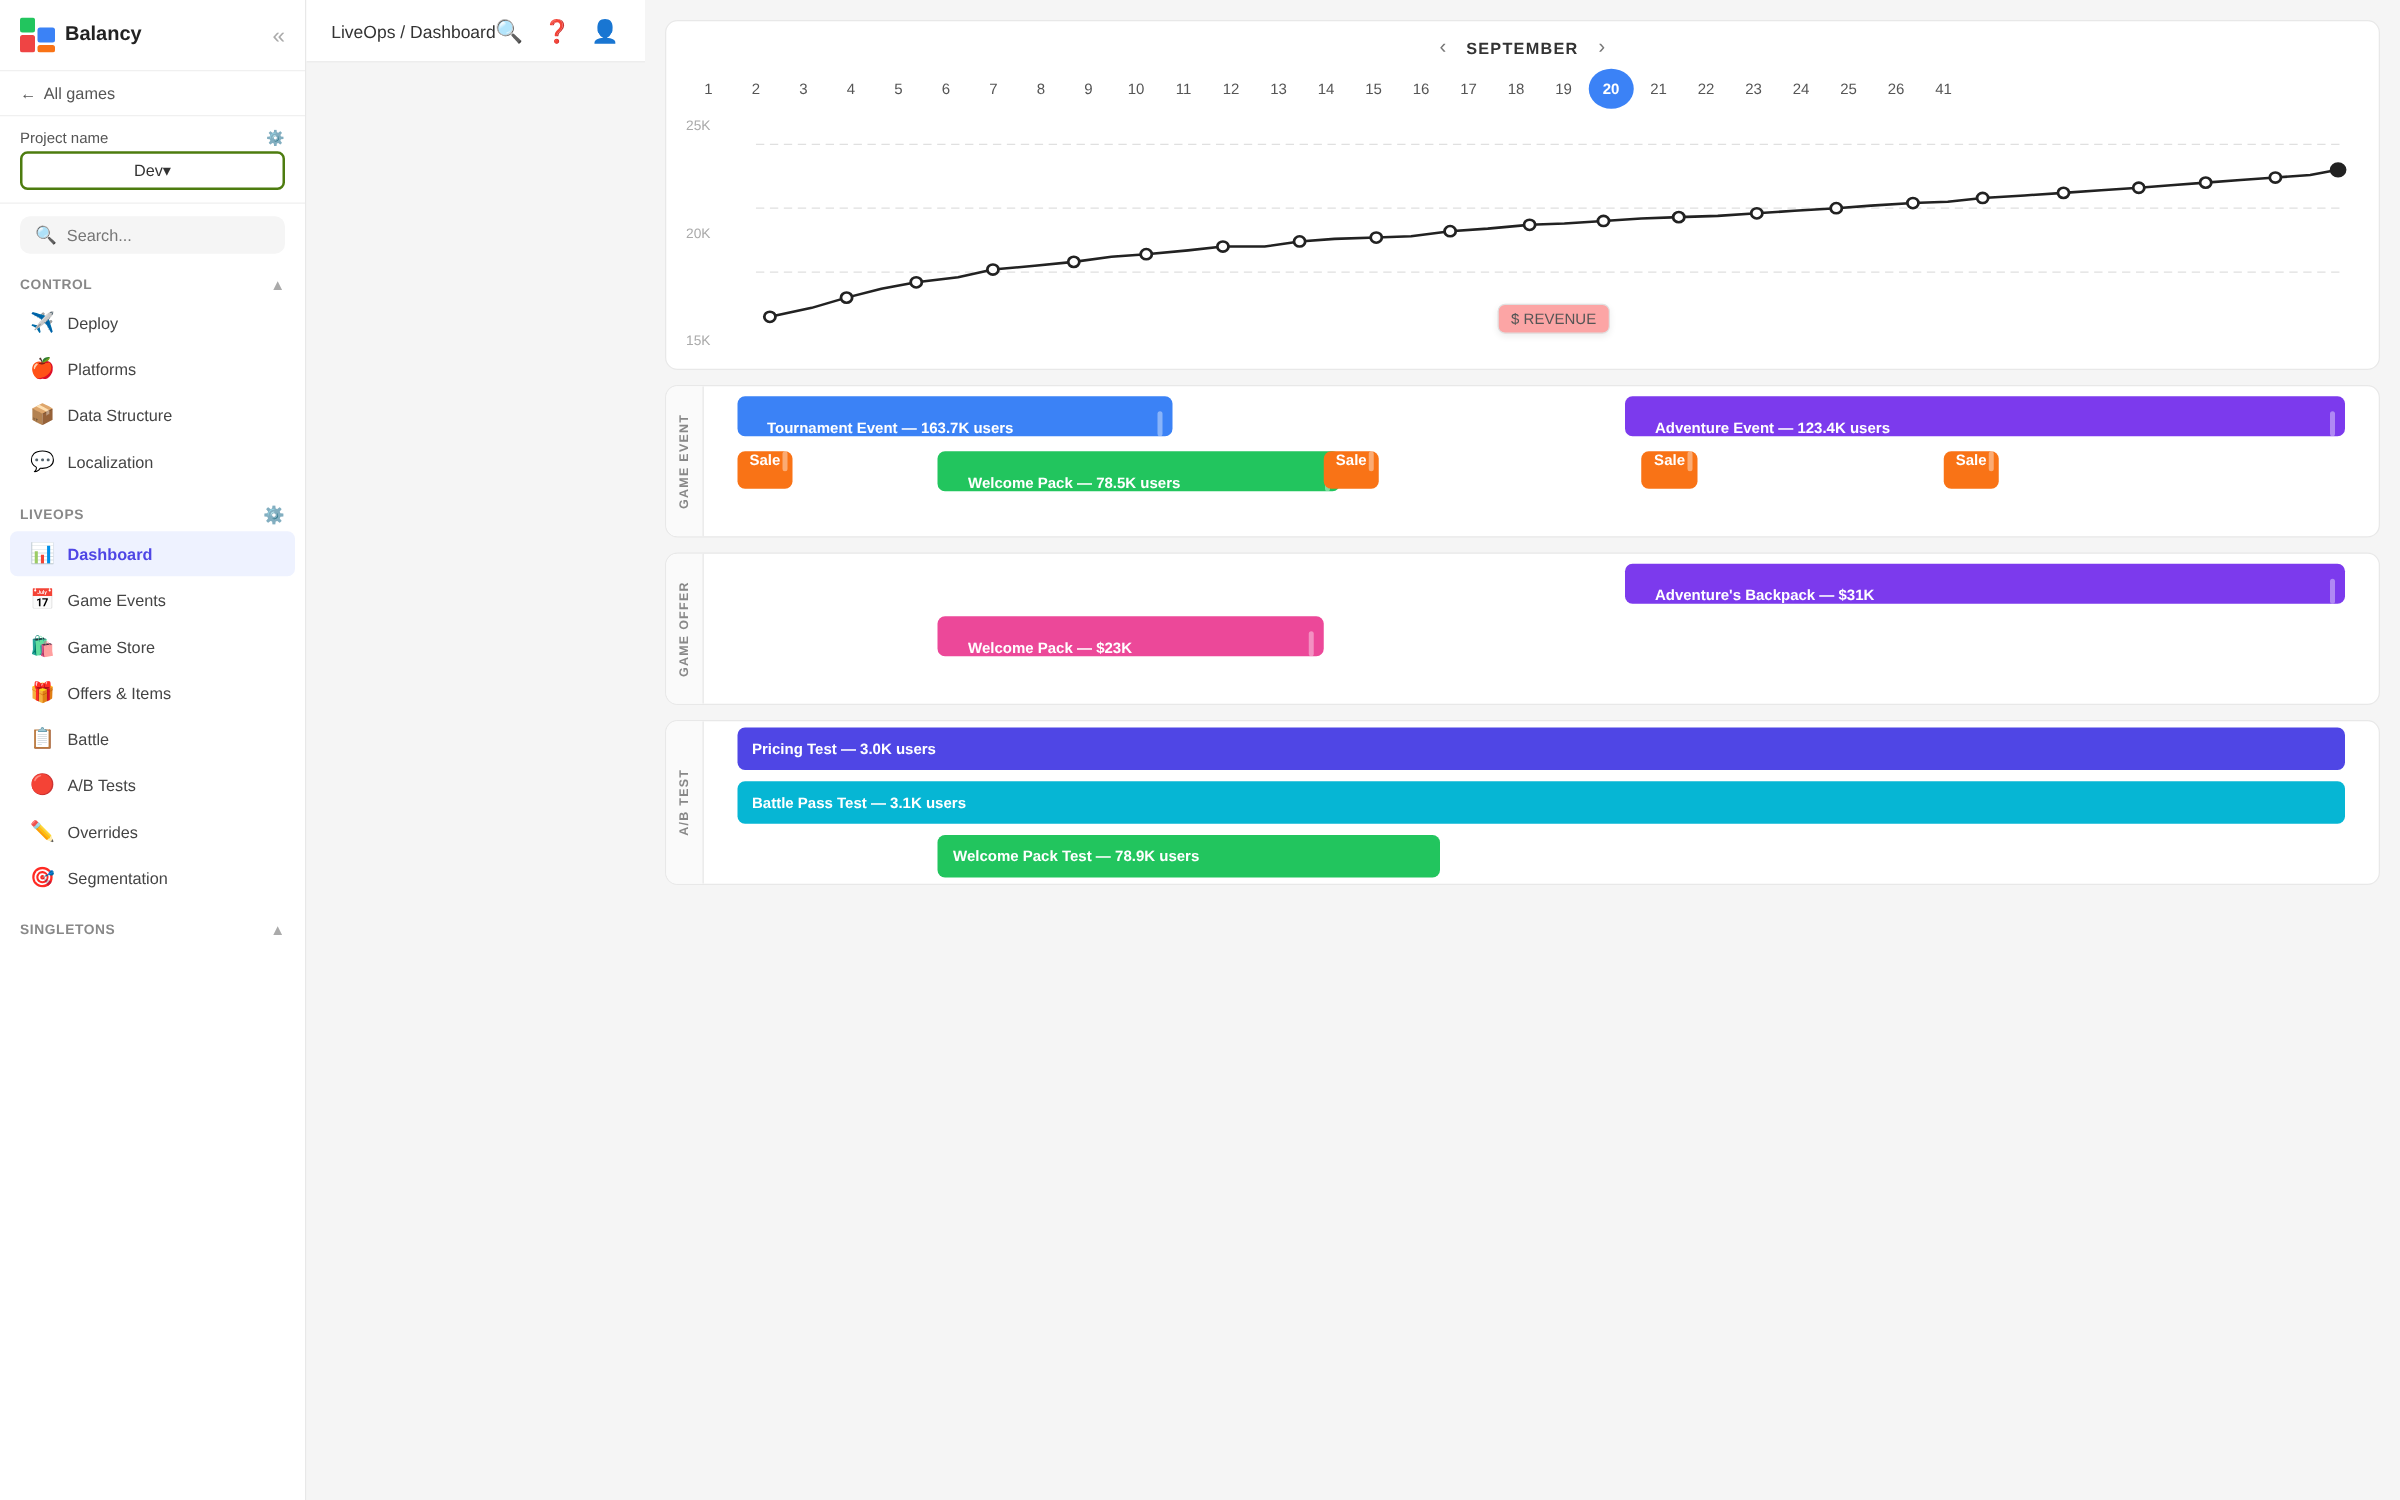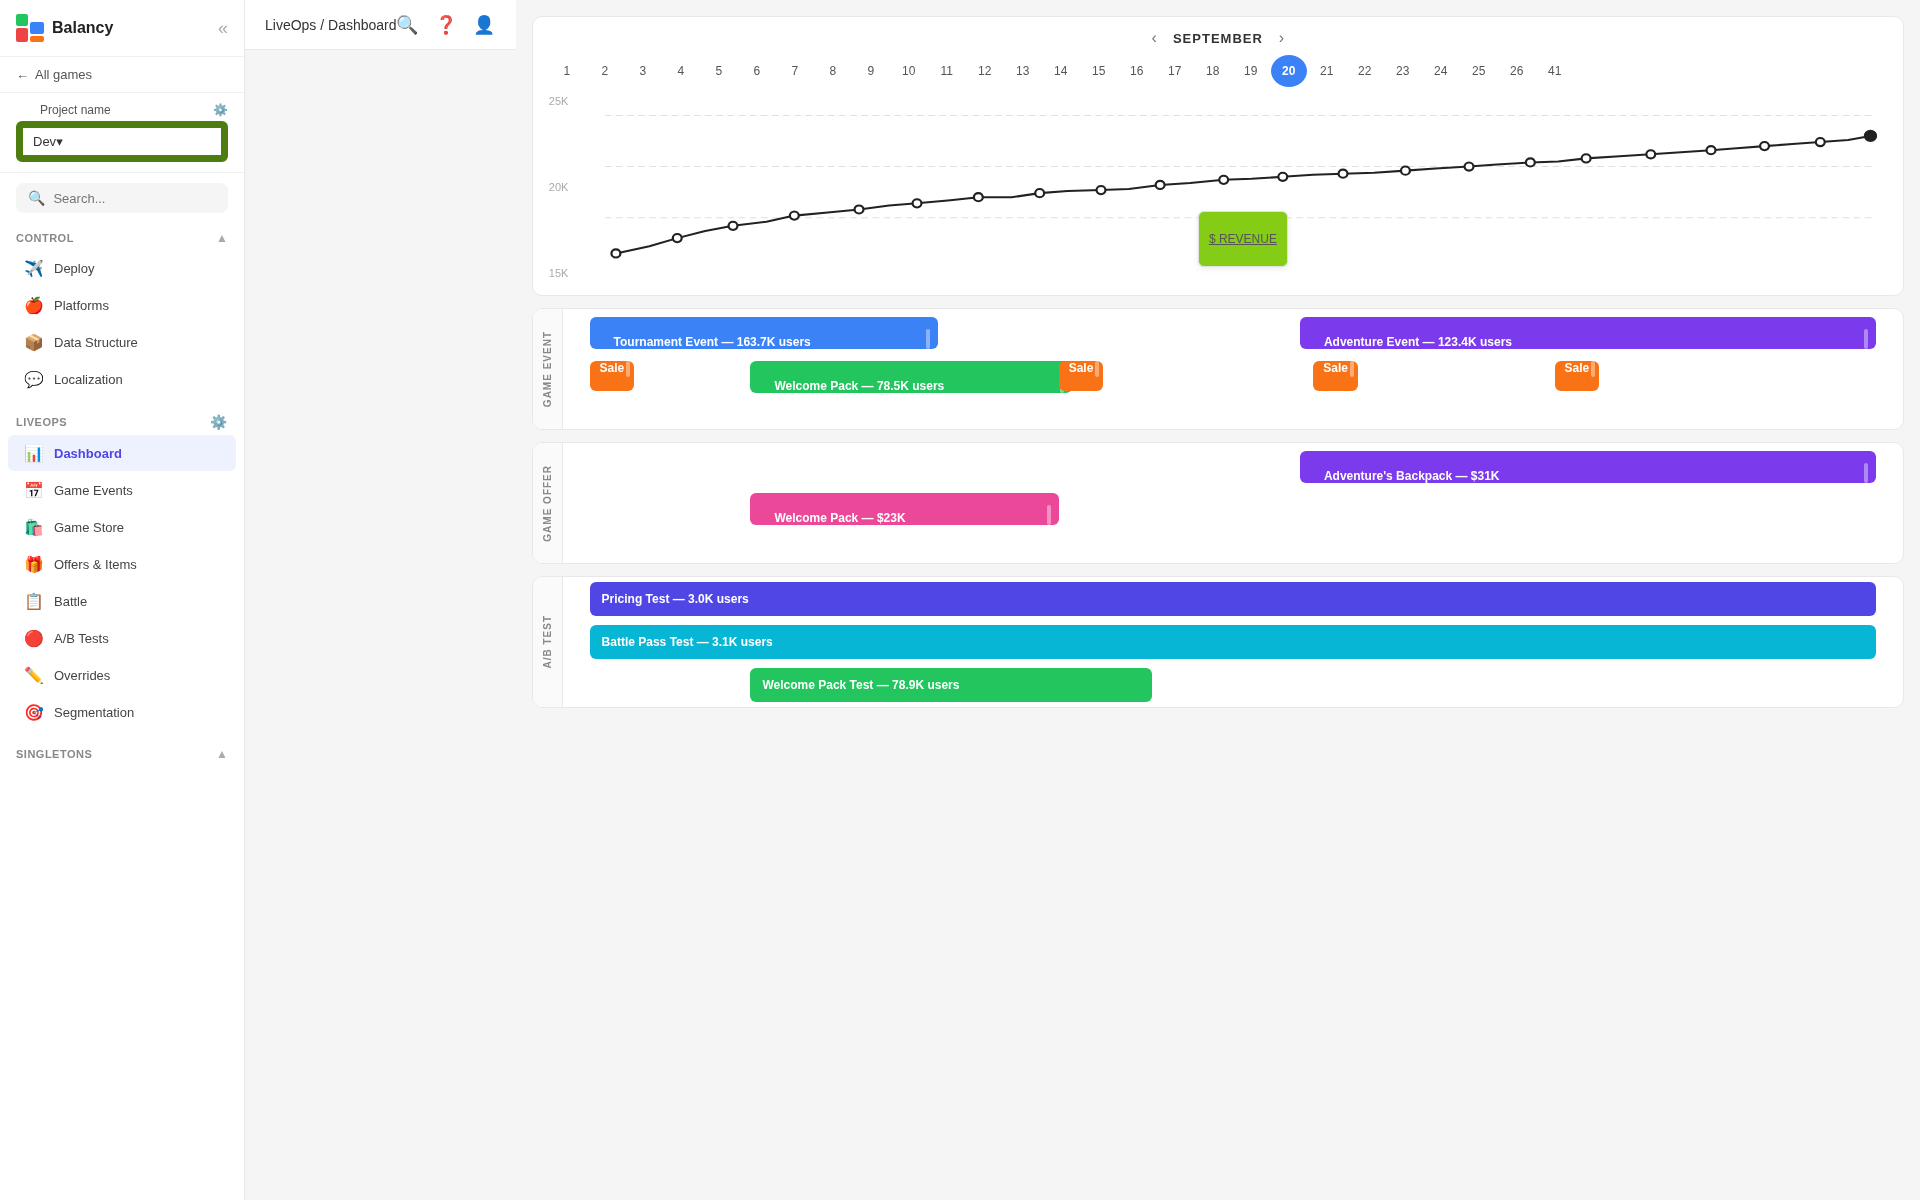--- a/index.html
+++ b/index.html
@@ -58,29 +58,28 @@
       padding: 10px 16px;
       border-bottom: 1px solid #f0f0f0;
     }
     .project-label {
       font-size: 11px;
       color: #999;
       margin-bottom: 4px;
       display: flex;
       align-items: center;
       justify-content: space-between;
-      margin-left: 24px;
     }
     .project-label span { font-size: 12px; color: #555; font-weight: 500; }
     .env-select {
       display: flex;
       align-items: center;
-      justify-content: flex-start;
+      justify-content: center;
       padding: 6px 10px;
-      border: 7px solid #4d7c0f;
+      border: 2px solid #4d7c0f;
       border-radius: 6px;
       cursor: pointer;
       font-size: 13px;
       color: #333;
       margin-top: 4px;
     }
     .search-box {
       margin: 10px 16px;
       display: flex;
       align-items: center;
@@ -216,29 +215,28 @@
       padding: 0 16px 16px;
       position: relative;
       height: 200px;
     }
     .chart-svg { width: 100%; height: 100%; }
     .chart-label-box {
       position: absolute;
       bottom: 28px;
       left: 50%;
       transform: translateX(-20px);
-      background: #84cc16;
+      background: #fca5a5;
       border: 1px solid #e0e0e0;
       border-radius: 6px;
-      padding: 20px 10px;
+      padding: 4px 10px;
       font-size: 12px;
       font-weight: 500;
       color: #555;
       box-shadow: 0 2px 6px rgba(0,0,0,0.08);
-      text-decoration: underline;
     }
     .y-labels {
       position: absolute;
       left: 16px;
       top: 0;
       bottom: 16px;
       display: flex;
       flex-direction: column;
       justify-content: space-between;
     }

